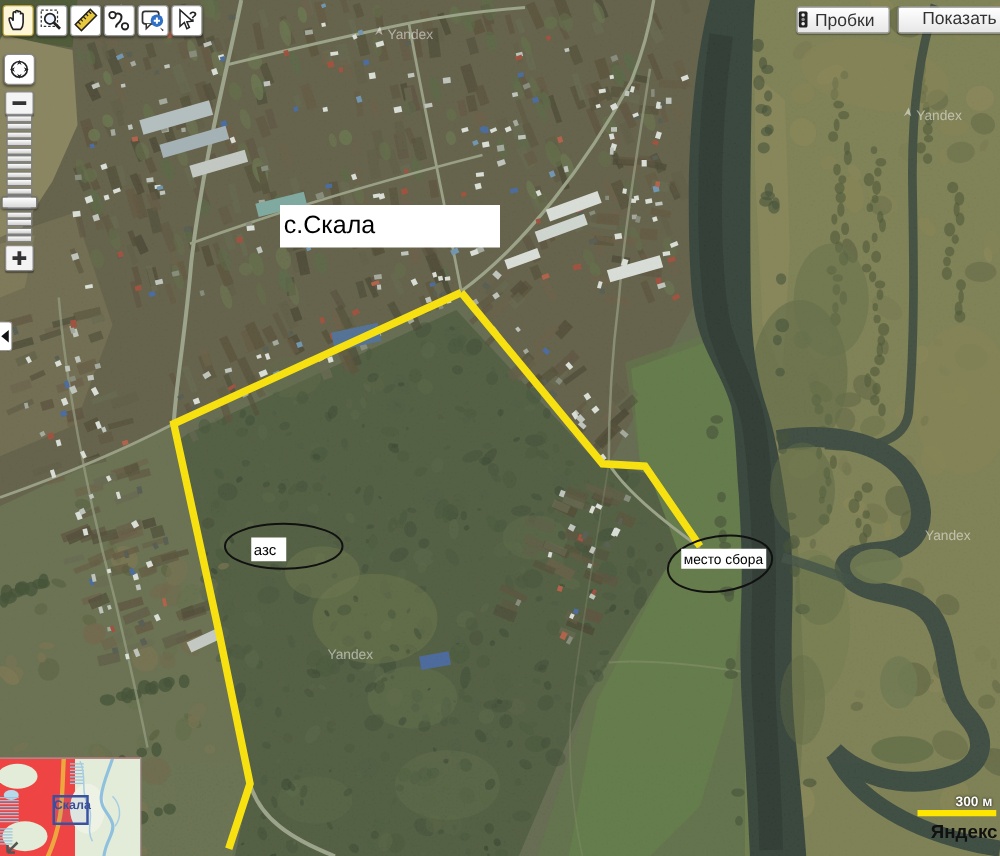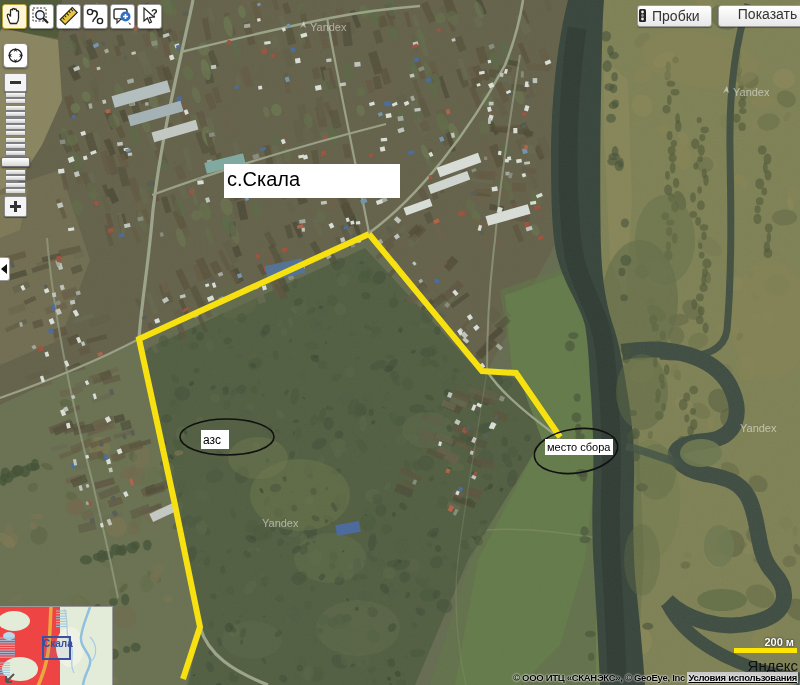--- a/index.html
+++ b/index.html
@@ -1936,20 +1936,19 @@
 <rect x="43" y="30" width="27" height="22" fill="#6f84c9" fill-opacity="0.12" stroke="#3c50a0" stroke-width="2"></rect>
 
 <text x="43" y="40" style="font-family:'Liberation Sans',sans-serif;font-size:10px;font-weight:bold;fill:#3a4f9b">Скала</text>
 </svg>
 
 <svg width="14" height="14" viewBox="0 0 14 14" style="position:absolute;left:3px;top:64px;">
         <path d="M3,11 L11,3 M3,11 L3,5 M3,11 L9,11" stroke="#555" stroke-width="2" fill="none"></path>
       </svg>
 </div>
 
-<div style="position:absolute;left:694px;top:636px;width:100px;text-align:right;font-family:'Liberation Sans',sans-serif;font-size:11px;font-weight:bold;color:#fff;text-shadow:0 0 2px #000;">200 м</div>
+<div style="position:absolute;left:694px;top:636px;width:100px;text-align:right;font-family:'Liberation Sans',sans-serif;font-size:11px;font-weight:bold;color:#fff;text-shadow:0 0 2px #000;">300 м</div>
 
 <div style="position:absolute;left:734px;top:648px;width:63px;height:5px;background:#ffe600;"></div>
 
-<div style="position:absolute;left:700px;top:657px;width:98px;text-align:right;font-family:'Liberation Sans',sans-serif;font-size:15px;font-weight:normal;color:#111;">Яндекс</div>
-
-<div style="position:absolute;left:430px;top:672px;width:368px;text-align:right;font-family:'Liberation Sans',sans-serif;font-size:9.5px;font-weight:bold;color:#000;letter-spacing:-0.3px;text-shadow:0 0 2px #fff,0 0 2px #fff;white-space:nowrap;">© ООО ИТЦ «СКАНЭКС», © GeoEye, Inc <span style="background:#c9c9c9;text-decoration:underline;padding:0 1px;">Условия использования</span></div>
+<div style="position:absolute;left:700px;top:657px;width:98px;text-align:right;font-family:'Liberation Sans',sans-serif;font-size:15px;font-weight:bold;color:#111;">Яндекс</div>
+
 </div>
 
 </body></html>

